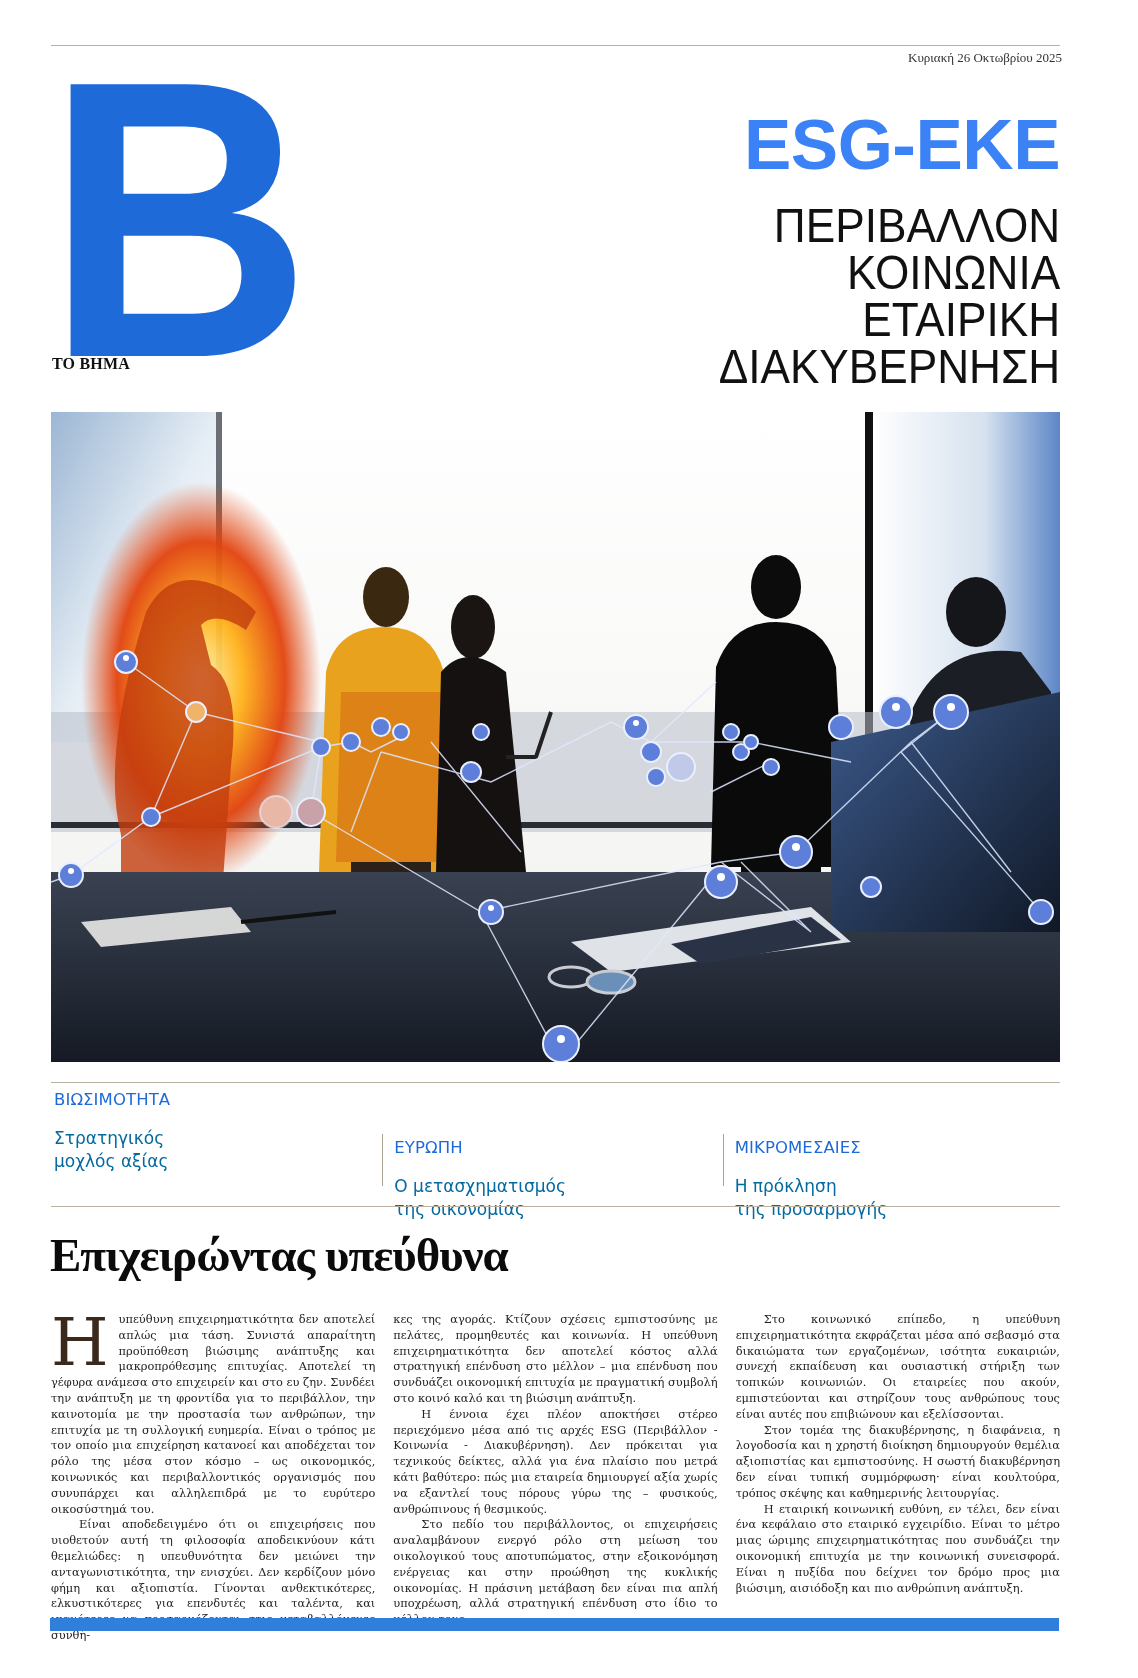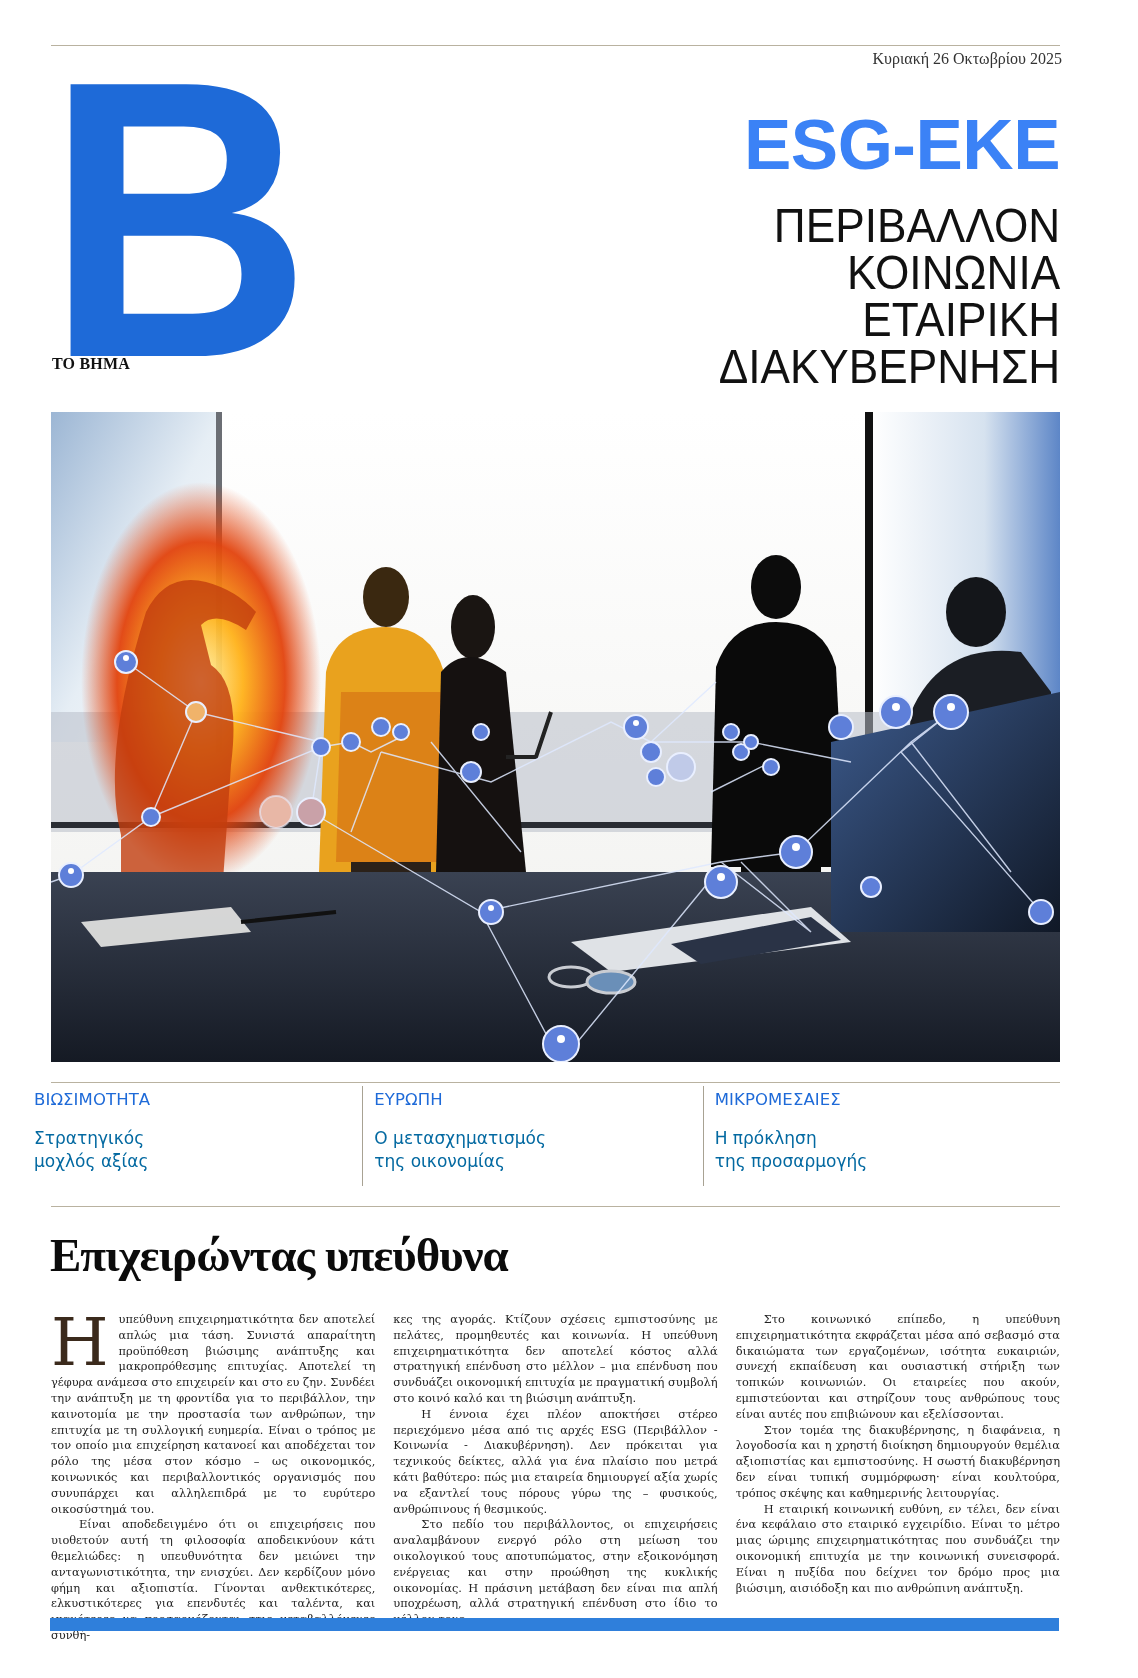--- a/index.html
+++ b/index.html
@@ -1,36 +1,36 @@
 <!DOCTYPE html>
 <html><head>
 <meta charset="utf-8">
 <style>
   * { box-sizing: border-box; margin: 0; padding: 0; }
   html, body { width: 1138px; height: 1678px; background: #ffffff; overflow: hidden; }
   body { position: relative; font-family: "DejaVu Serif", serif; color: #1a1a1a; }
 
   .rule { position: absolute; height: 1px; background: #b9b2a0; }
 
-  .date { position: absolute; right: 76px; top: 50px; font-family: "Liberation Serif", serif; font-size: 16px; color: #333; text-align: right; }
+  .date { position: absolute; right: 76px; top: 50px; font-family: "Liberation Serif", serif; font-size: 13px; color: #333; text-align: right; }
 
   .logo-b { position: absolute; left: 46px; top: 22px; font-family: "Liberation Sans", sans-serif; font-weight: bold; font-size: 395px; line-height: 1; color: #1e6ad8; letter-spacing: -8px; transform: scaleX(0.93); transform-origin: left top; }
   .logo-sub { position: absolute; left: 52px; top: 355px; font-family: "Liberation Serif", serif; font-weight: bold; font-size: 16px; color: #111; letter-spacing: 0.2px; }
 
   .title-block { position: absolute; right: 78px; top: 106px; text-align: right; }
   .title-main { font-family: "Liberation Sans", sans-serif; font-weight: bold; font-size: 71px; line-height: 78px; color: #3b82f6; letter-spacing: -0.5px; }
   .title-lines { font-family: "Liberation Sans", sans-serif; font-size: 48px; line-height: 47px; color: #111; margin-top: 18px; }
   .title-lines div { transform: scaleX(0.92); transform-origin: right center; }
 
   .photo { position: absolute; left: 51px; top: 412px; width: 1009px; height: 650px; overflow: hidden; background: #fdfdfd; }
   .photo svg { display: block; }
 
-  .topics { position: absolute; left: 34px; top: 1086px; width: 1009px; height: 100px; display: flex; }
+  .topics { position: absolute; left: 54px; top: 1086px; width: 1009px; height: 100px; display: flex; }
   .topic { flex: 1; padding-left: 0; position: relative; }
-  .topic + .topic { padding-left: 11px; border-left: 1px solid #a8a293; }
+  .topic + .topic { padding-left: 11px; border-left: 1px solid #a8a293; margin-top: 48px; }
   .topic .tcat { font-family: "DejaVu Sans", sans-serif; font-size: 16.5px; color: #1e6ad8; margin-top: 4px; letter-spacing: 0.1px; }
   .topic .tsub { font-family: "DejaVu Sans", sans-serif; font-size: 17px; color: #0369a1; margin-top: 18px; line-height: 23px; }
   .topic .tsub span { display: block; }
 
   .headline { position: absolute; left: 50px; top: 1228px; font-family: Liberation Serif, serif; font-weight: bold; font-size: 47px; color: #0b0b0b; letter-spacing: -1px; }
 
   .article { position: absolute; left: 51px; top: 1312px; width: 1009px; display: flex; gap: 18px; font-family: "DejaVu Serif", serif; font-size: 11.4px; line-height: 15.8px; color: #222; text-align: justify; }
   .col { width: 325px; }
   .col p { text-indent: 28px; }
   .col p.noindent { text-indent: 0; }

